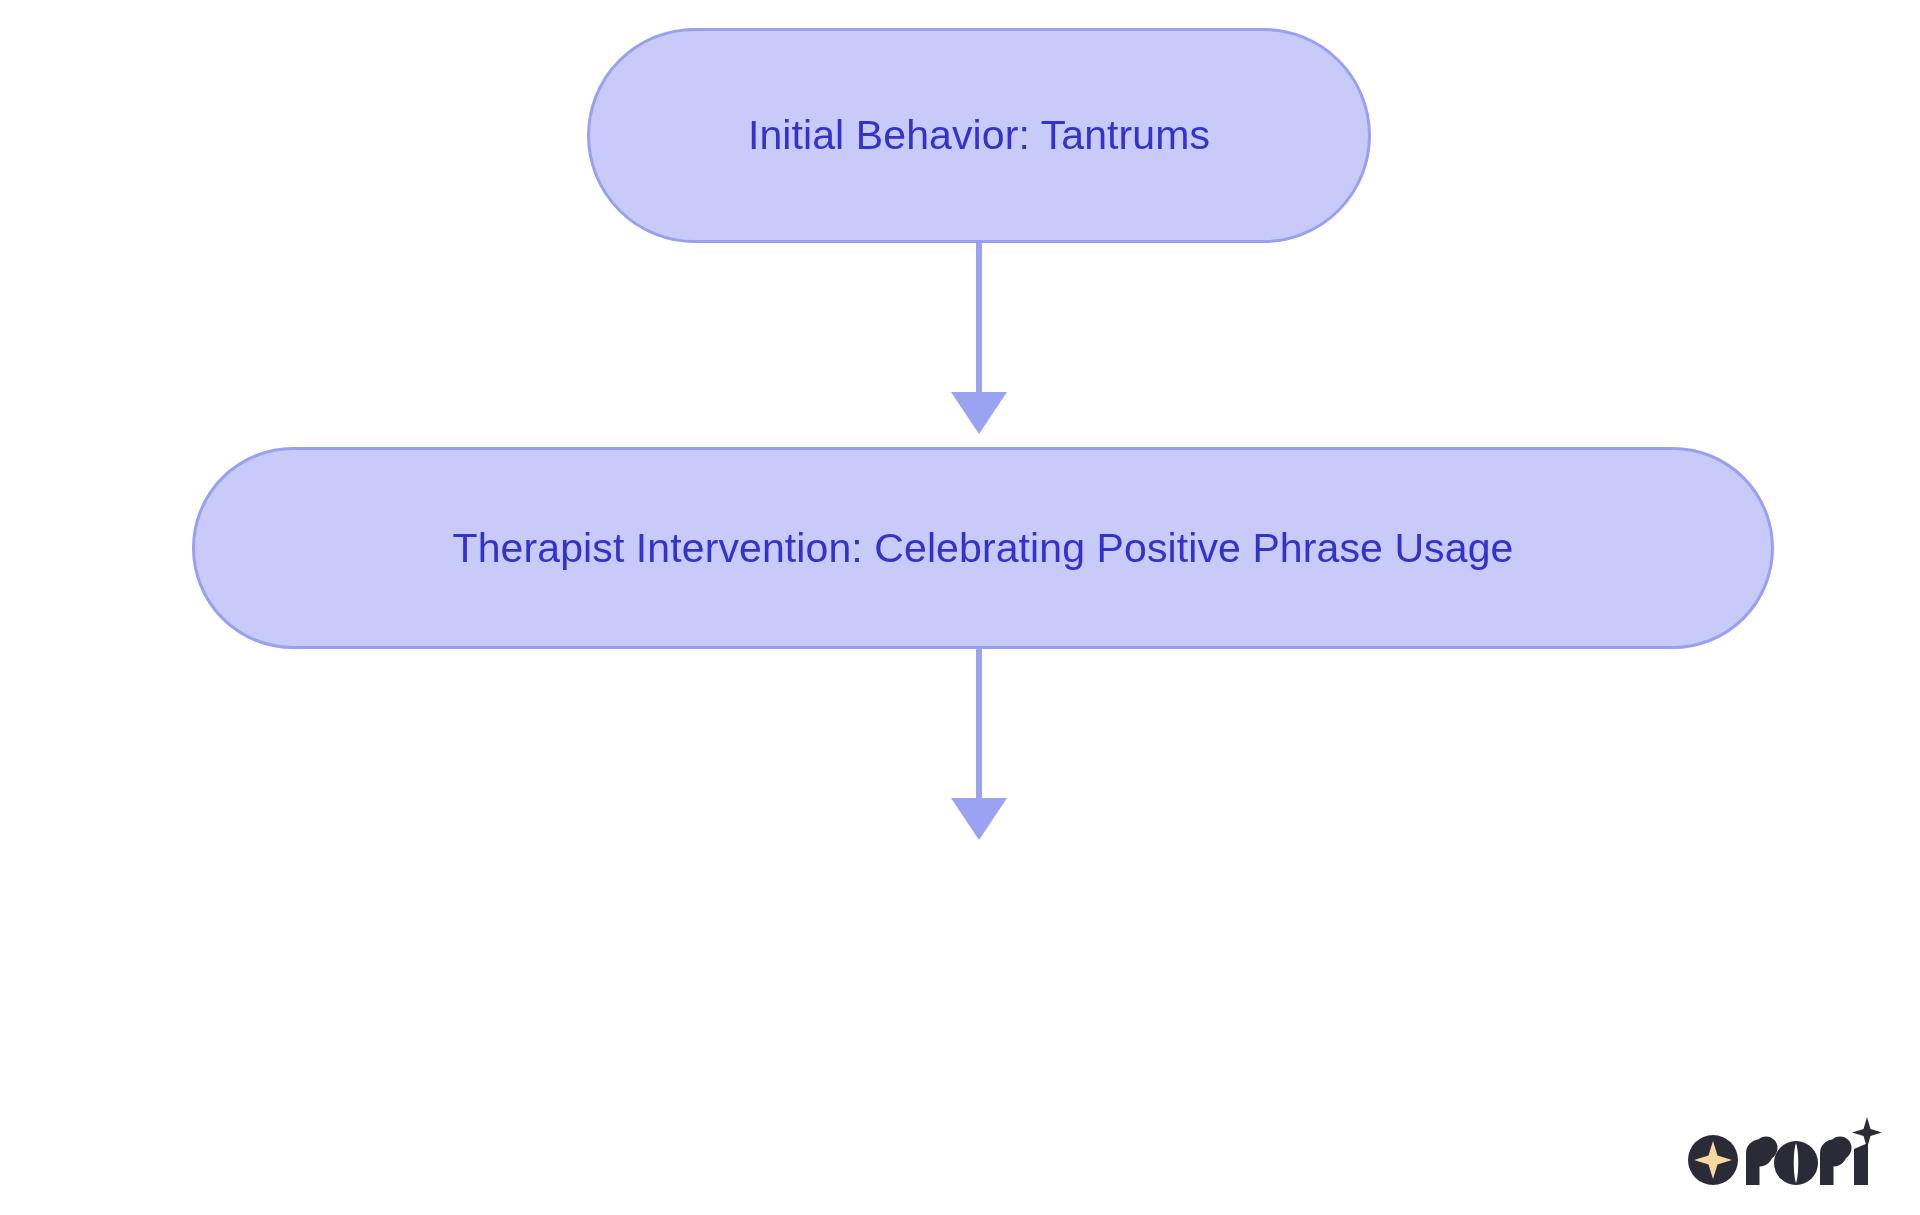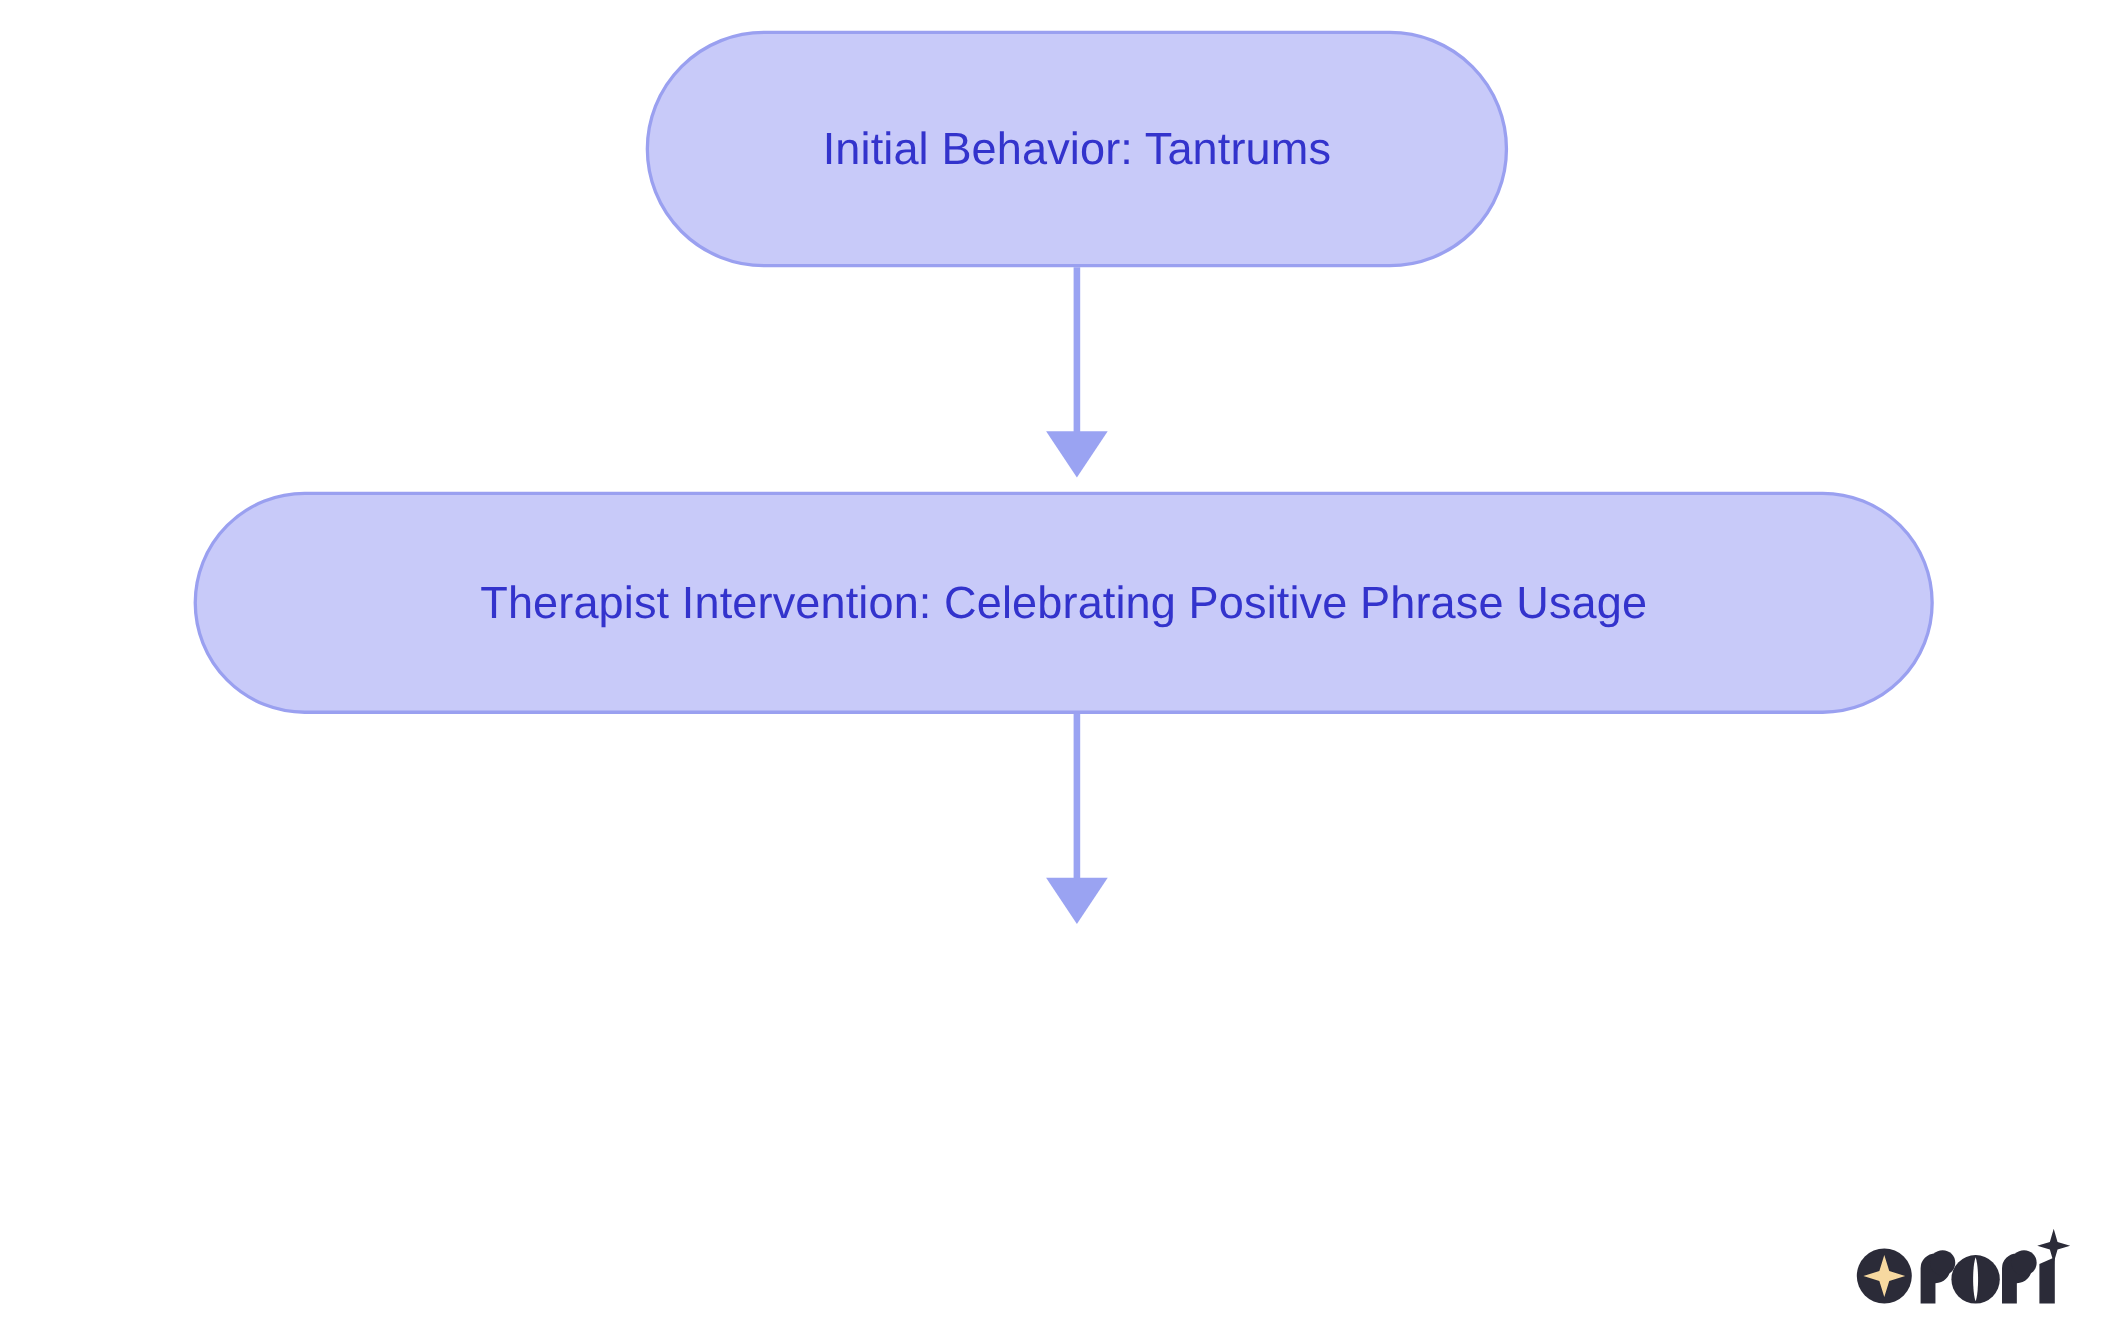--- a/index.html
+++ b/index.html
@@ -42,21 +42,21 @@
 
   #node-1 {
     left: 587px;
     top: 28px;
     width: 784px;
     height: 215px;
     font-size: 41px;
   }
 
   #node-2 {
-    left: 176px;
+    left: 192px;
     top: 447px;
     width: 1582px;
     height: 202px;
     font-size: 41px;
   }
 
   #node-3 {
     left: 143px;
     top: 853px;
     width: 1675px;

